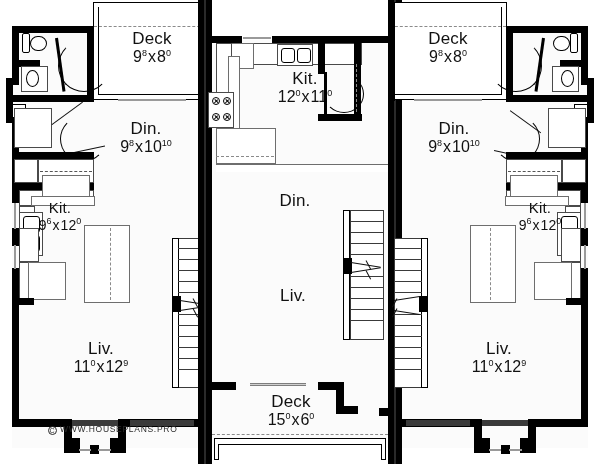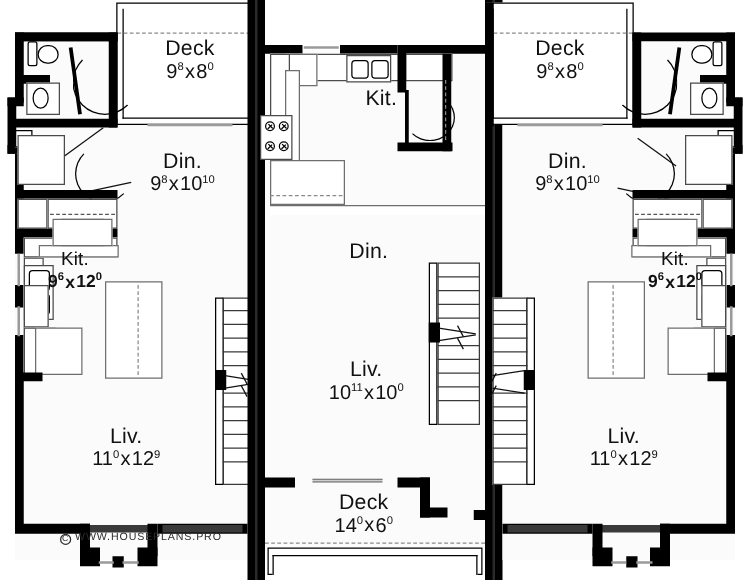--- a/index.html
+++ b/index.html
@@ -17,21 +17,21 @@
   .dash{position:absolute;border-top:1px dashed #8a8a8a;}
   .dashv{position:absolute;border-left:1px dashed #8a8a8a;}
   .dashmid{position:absolute;border-top:1px dashed #555;}
 
   
   .lbl{position:absolute;text-align:center;color:#111;white-space:nowrap;
        font-family:"Liberation Sans",sans-serif;line-height:1;}
   .lbl .nm{display:block;font-size:17px;letter-spacing:.2px;}
   .lbl .dim{display:block;font-size:16px;margin-top:2px;}
   .lbl.small .nm{font-size:15px;}
-  .lbl.small .dim{font-size:14px;font-weight:bold;}
+  .lbl.small .dim{font-size:14px;}
   .sup{font-size:9px;vertical-align:super;}
   .xm{padding:0 1px;}
 
   
   .toilet-bowl{position:absolute;border:1.5px solid #000;border-radius:50%/55%;background:#fff;}
   .toilet-tank{position:absolute;border:1.5px solid #000;border-radius:2px;background:#fff;}
   .lav{position:absolute;border:1.5px solid #000;border-radius:50%;background:#fff;}
   .burner{position:absolute;border:1px solid #000;border-radius:50%;background:#fff;}
   .burner:before,.burner:after{content:"";position:absolute;background:#000;}
   .burner:before{left:50%;top:10%;width:1px;height:80%;transform:translateX(-50%) rotate(45deg);}
@@ -246,39 +246,39 @@
         <div class="burner" style="left:3px;top:20px;width:8px;height:8px;"></div>
         <div class="burner" style="left:14px;top:20px;width:8px;height:8px;"></div>
       </div>
 
       <div class="cab2" style="left:216px;top:128px;width:60px;height:36px;"></div>
       <div class="dash" style="left:216px;top:156px;width:58px;"></div>
       <div class="cab2" style="left:216px;top:164px;width:172px;height:8px;border-bottom:none;border-left:none;border-right:none;"></div>
 
       <div class="lbl" style="left:250px;top:70px;width:110px;">
         <span class="nm">Kit.</span>
+        <span class="dim"><span>12</span><span class="sup">0</span><span class="xm">x</span><span>11</span><span class="sup">0</span></span>
       </div>
     </div>
 
     <div>
       <div class="wall" style="left:318px;top:36px;width:7px;height:38px;"></div>
       <div class="wall" style="left:354px;top:43px;width:7px;height:78px;"></div>
       <div class="wall" style="left:318px;top:114px;width:44px;height:7px;"></div>
       <div class="dashv" style="left:356px;top:64px;height:48px;"></div>
       <div class="dsw" style="left:325px;top:74px;width:38px;height:40px;transform:rotate(-90deg);"></div>
       <div class="dpanel" style="left:324px;top:72px;width:3px;height:44px;"></div>
     </div>
 
     <div class="lbl" style="left:240px;top:192px;width:110px;">
       <span class="nm">Din.</span>
     </div>
 
     <div class="lbl" style="left:238px;top:287px;width:110px;">
       <span class="nm">Liv.</span>
-      <span class="dim"><span>10</span><span class="sup">11</span><span class="xm">x</span><span>10</span><span class="sup">0</span></span>
     </div>
 
     <div>
       <div class="stair" style="left:350px;top:210px;width:34px;height:130px;"></div>
       <div class="rail" style="left:343px;top:210px;width:7px;height:130px;"></div>
       <div class="tread" style="top:221px;left:350px;width:34px;"></div>
       <div class="tread" style="top:232px;left:350px;width:34px;"></div>
       <div class="tread" style="top:243px;left:350px;width:34px;"></div>
       <div class="tread" style="top:254px;left:350px;width:34px;"></div>
       <div class="tread" style="top:276px;left:350px;width:34px;"></div>
@@ -298,21 +298,21 @@
       <div class="wall" style="left:318px;top:382px;width:26px;height:8px;"></div>
       <div class="winline2" style="left:250px;top:383px;width:56px;"></div>
       <div class="wall" style="left:336px;top:382px;width:8px;height:32px;"></div>
       <div class="wall" style="left:336px;top:406px;width:22px;height:8px;"></div>
       <div class="wall" style="left:379px;top:408px;width:9px;height:8px;"></div>
     </div>
 
     <div>
       <div class="lbl" style="left:236px;top:393px;width:110px;">
         <span class="nm">Deck</span>
-        <span class="dim"><span>14</span><span class="sup">0</span><span class="xm">x</span><span>6</span><span class="sup">0</span></span>
+        <span class="dim"><span>15</span><span class="sup">0</span><span class="xm">x</span><span>6</span><span class="sup">0</span></span>
       </div>
       <div class="dash" style="left:212px;top:434px;width:176px;"></div>
       <div class="wallw" style="left:214px;top:438px;width:172px;height:22px;"></div>
       <div class="wallw" style="left:218px;top:444px;width:164px;height:16px;border-bottom:none;"></div>
     </div>
   </div>
 
   <div class="wall" style="left:388px;top:0px;width:14px;height:464px;"></div>
   <div class="thin" style="left:394px;top:0px;width:2px;height:464px;background:#2a2a2a;"></div>
 

